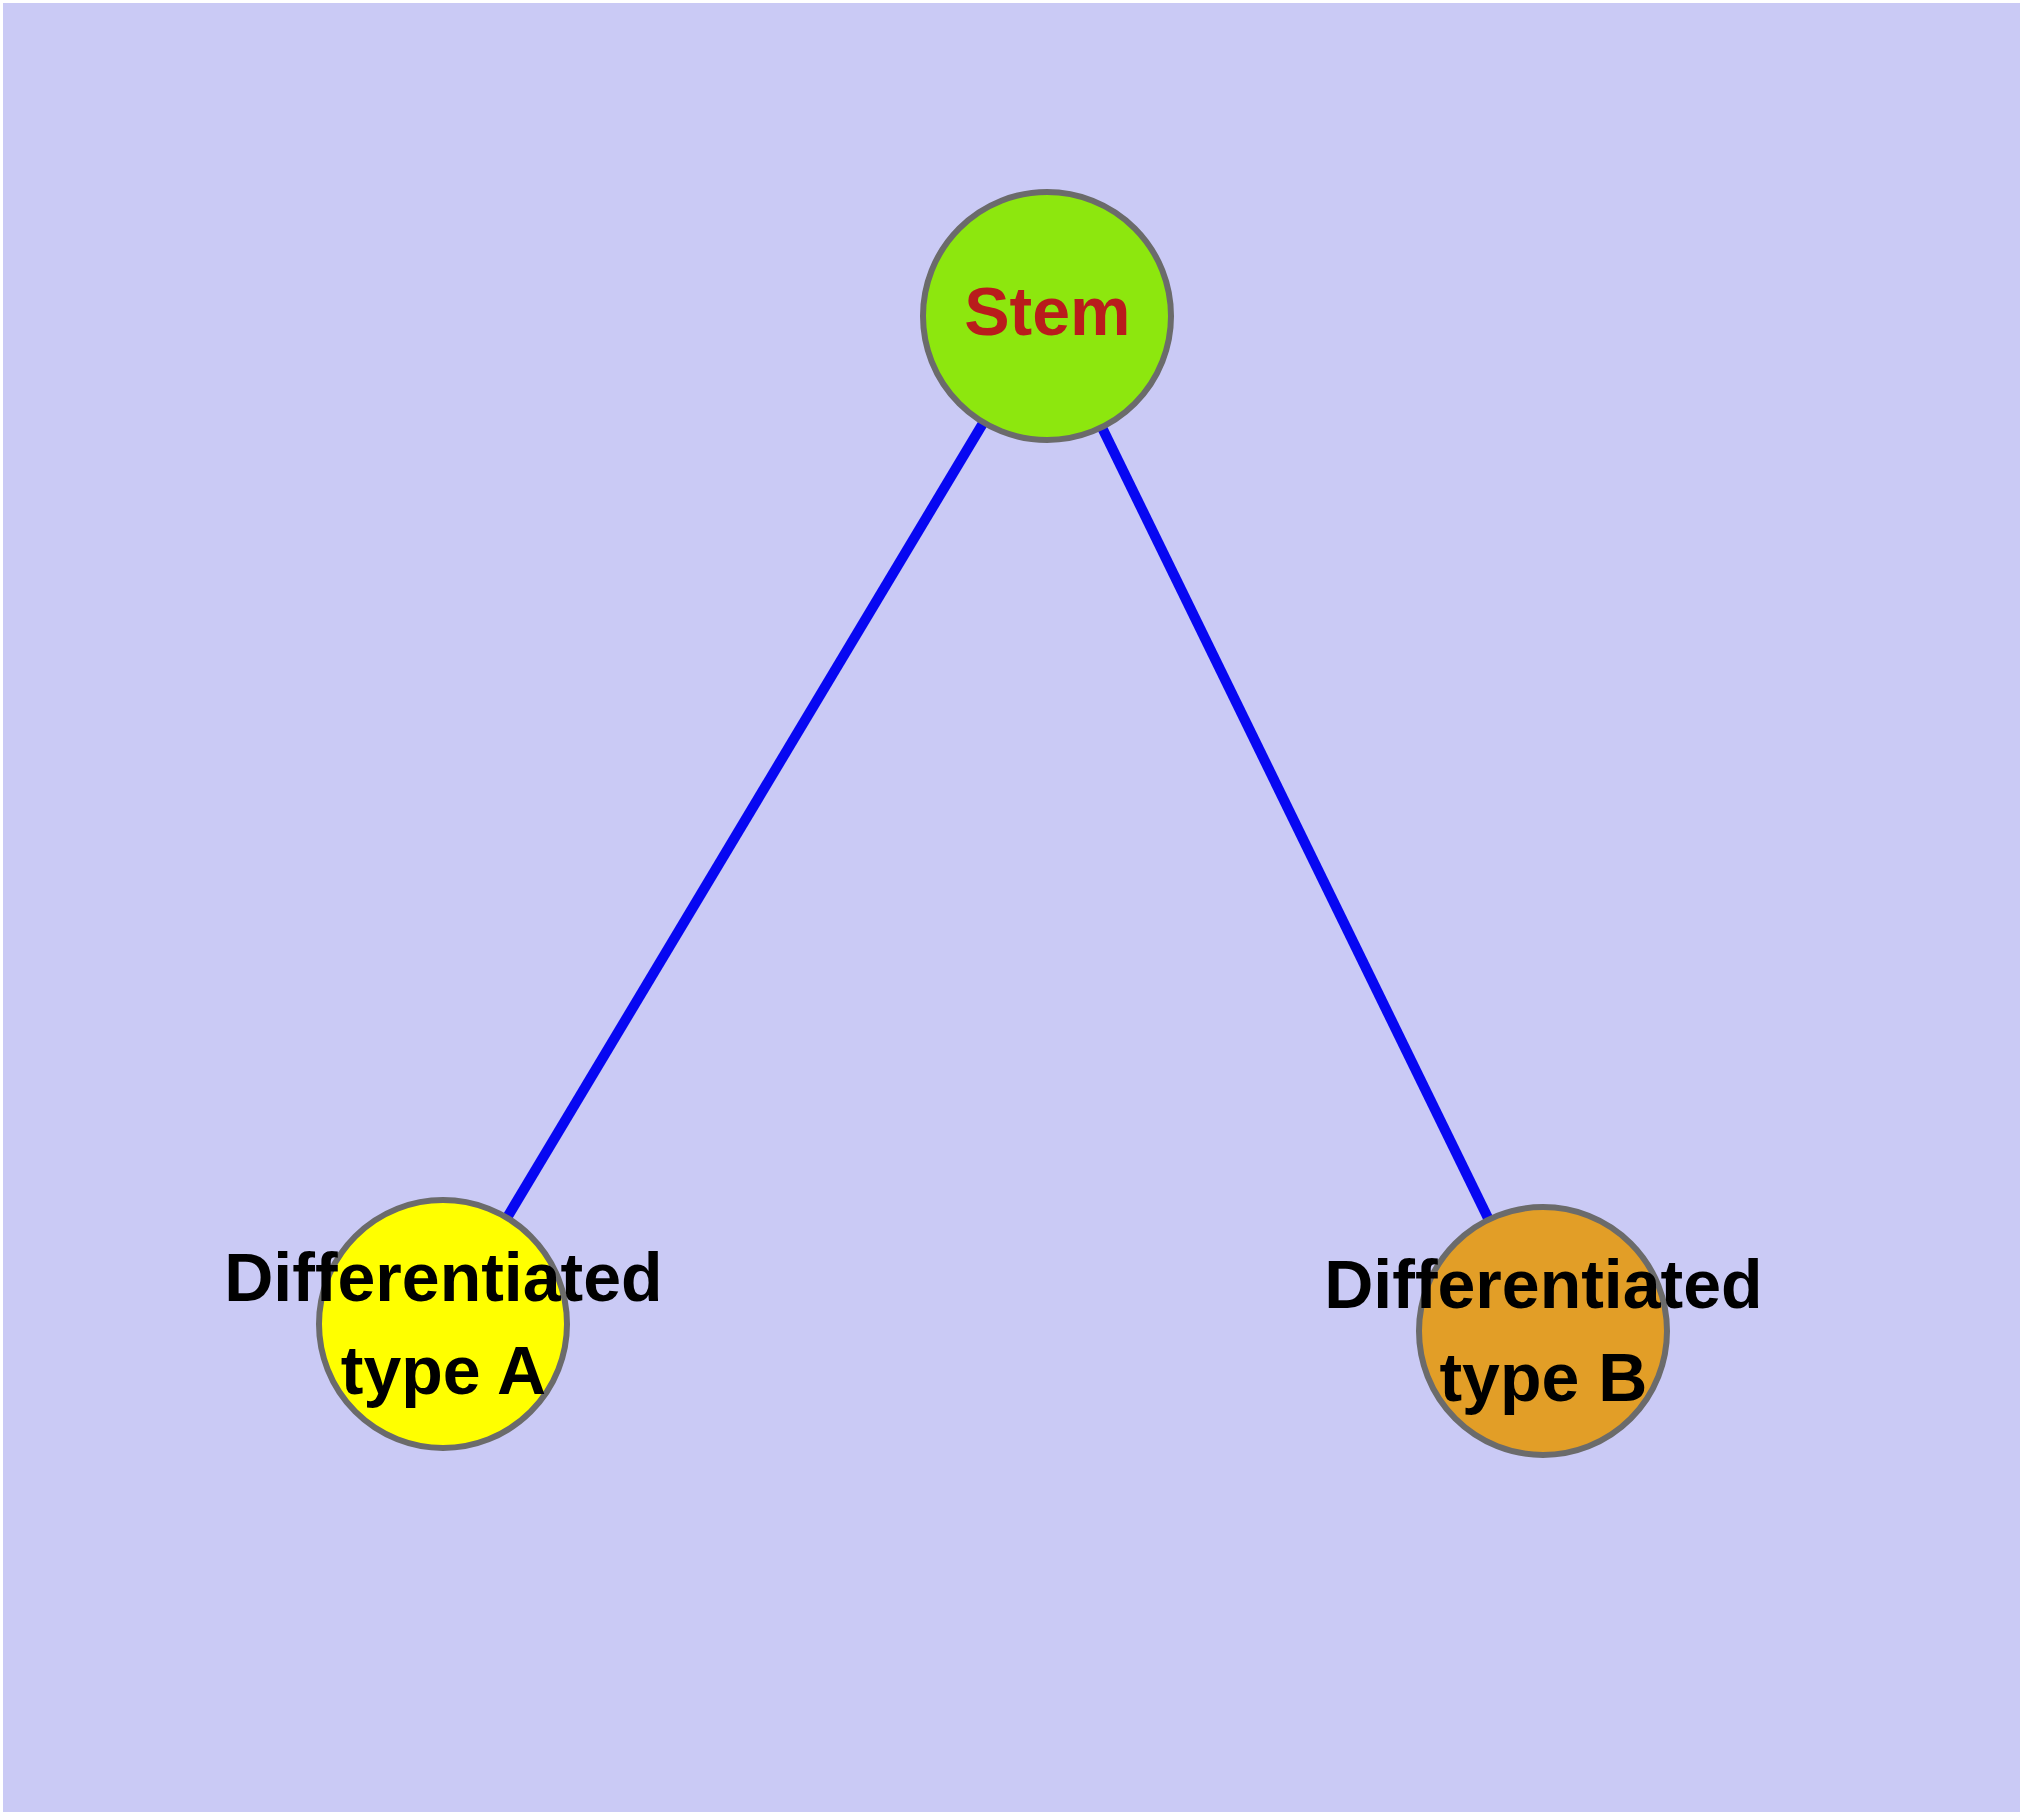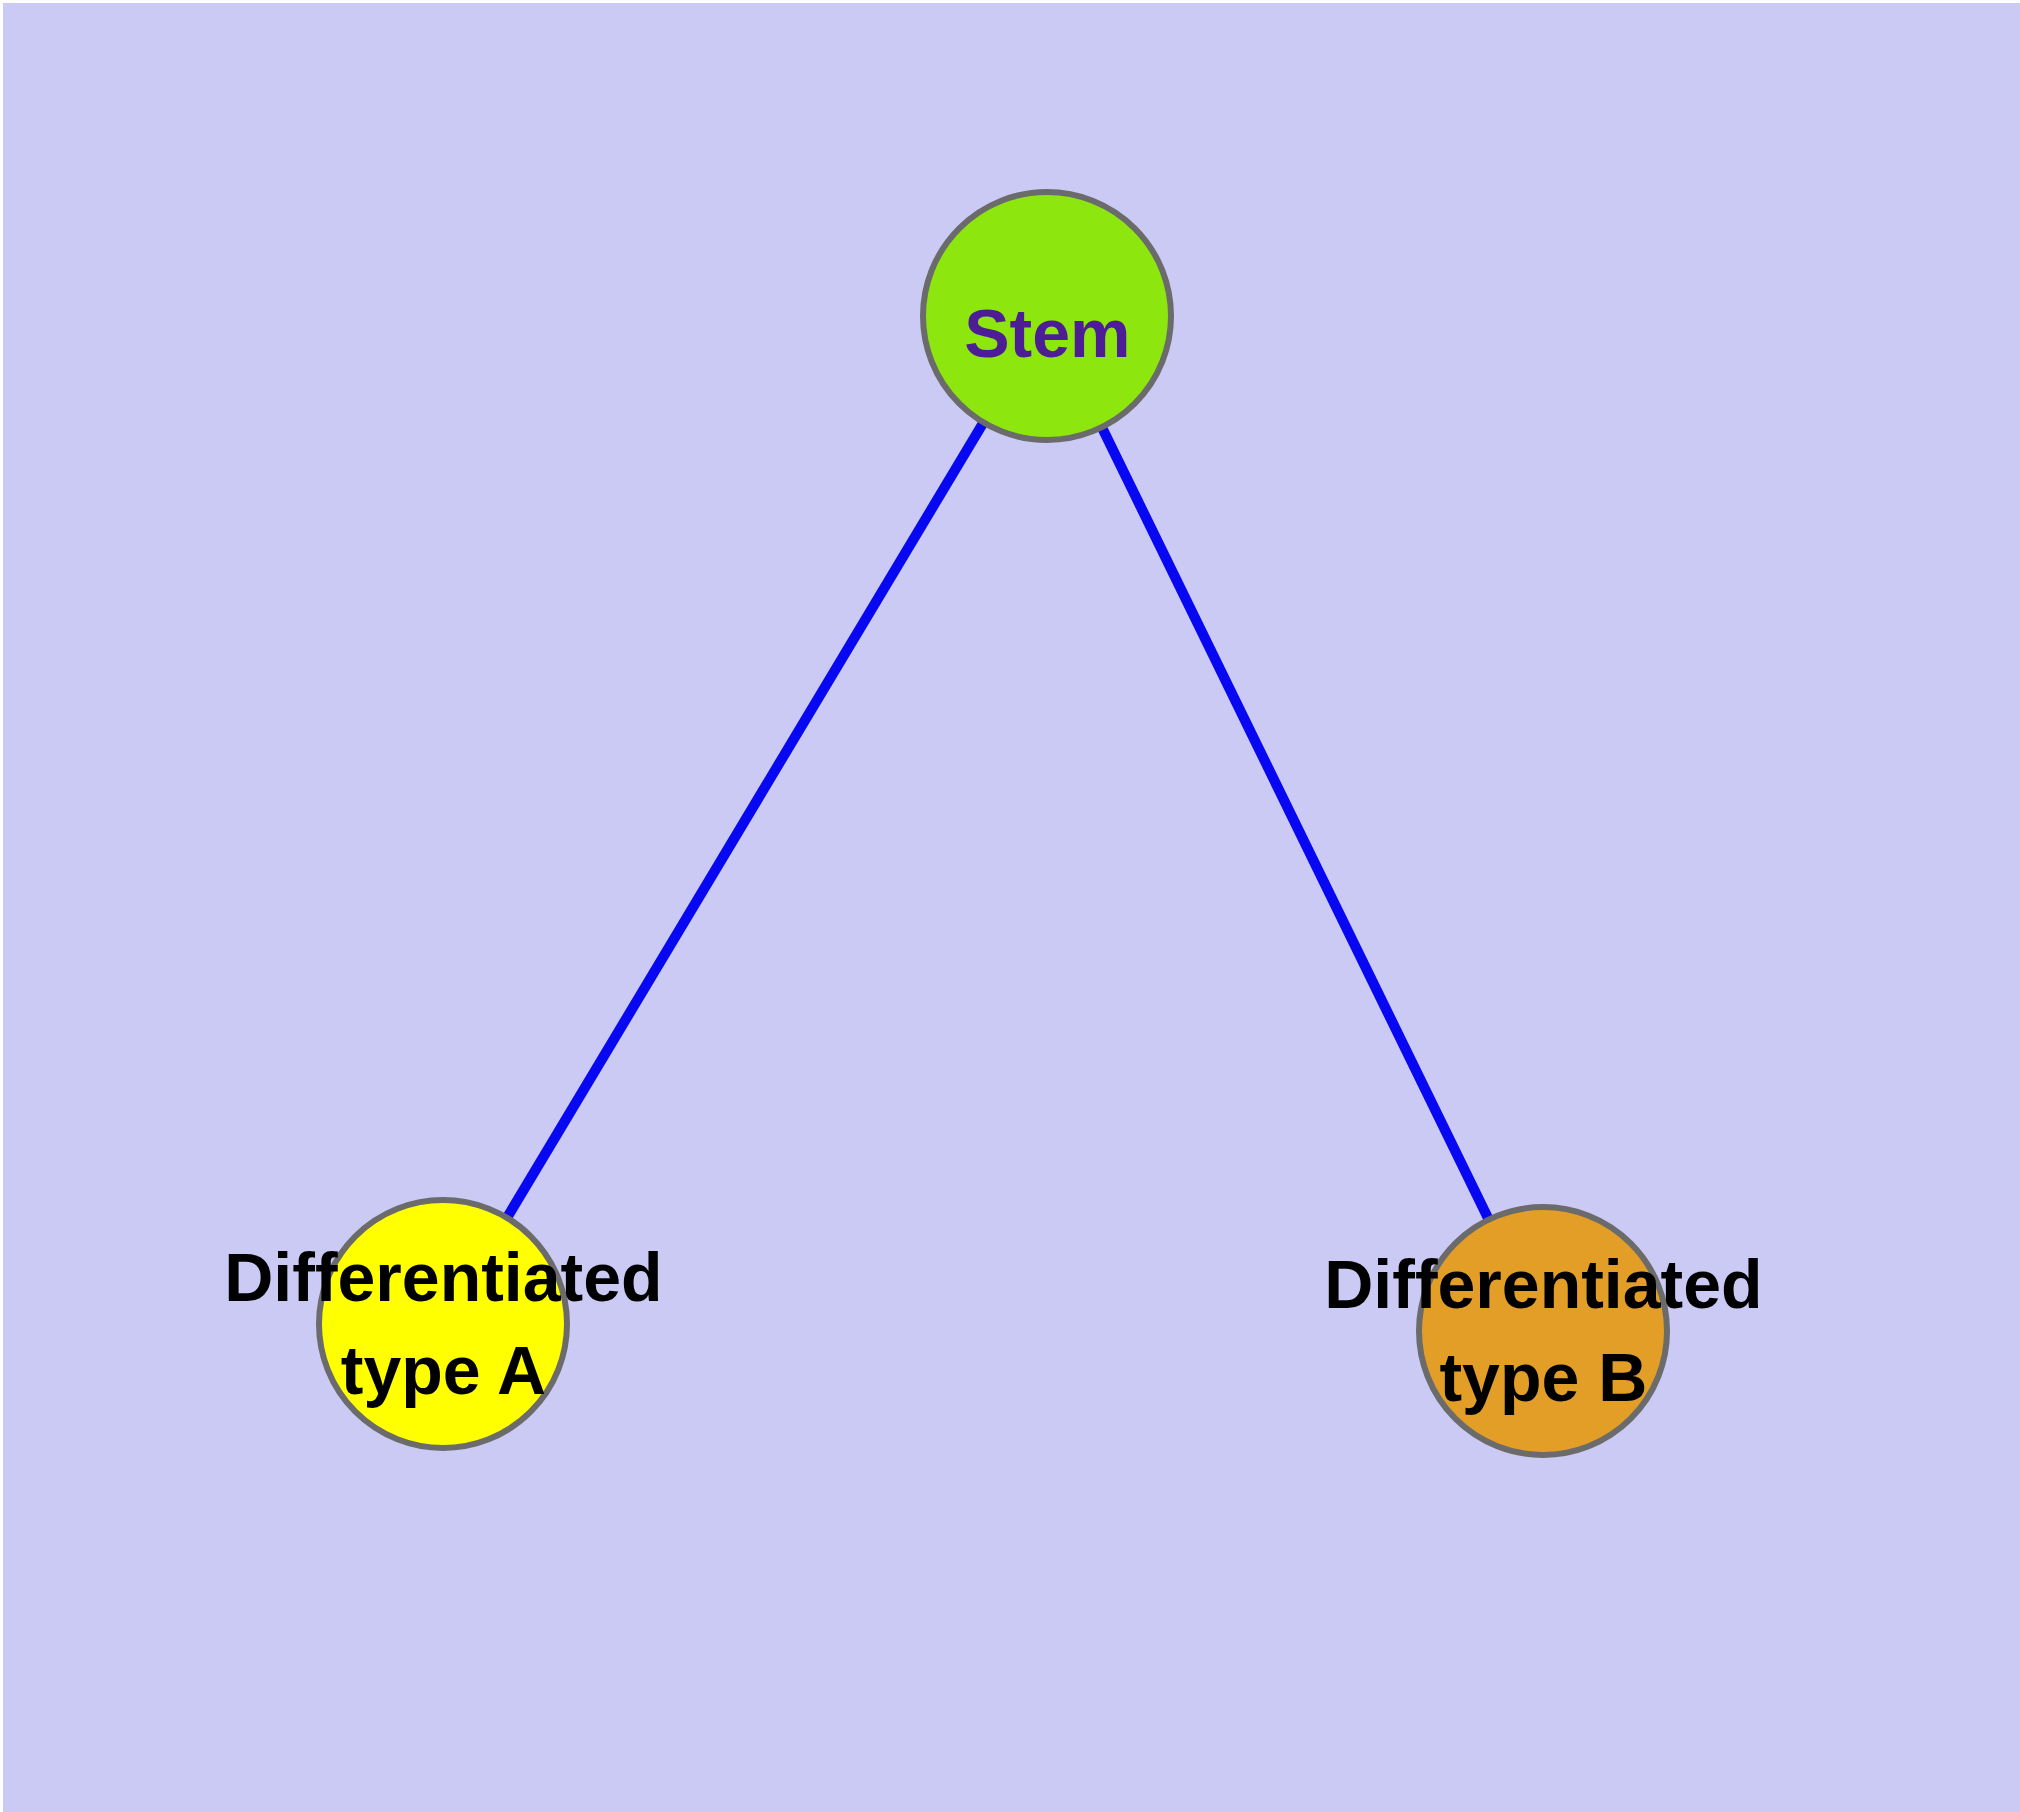--- a/index.html
+++ b/index.html
@@ -59,21 +59,21 @@
       <line x1="1232" y1="369" x2="519" y2="1559" stroke-width="12" style="stroke: rgb(7, 7, 242);"></line>
       <line x1="1232" y1="369" x2="1817" y2="1567" stroke-width="12" style="stroke: rgb(7, 7, 242);"></line>
     </svg>
 
     <div class="node" style="left: 917px; top: 186px; background-color: rgb(141, 231, 14); border-color: rgb(107, 107, 107);"></div>
 
     <div class="node" style="left: 313px; top: 1194px; background-color: rgb(255, 255, 0); border-color: rgb(107, 107, 107);"></div>
 
     <div class="node" style="left: 1413px; top: 1201px; background-color: rgb(226, 158, 39); border-color: rgb(107, 107, 107);"></div>
 
-    <div class="node-label" style="left: 1044px; top: 330px; color: #4c1d95;">Stem</div>
+    <div class="node-label" style="left: 1044px; top: 308px; color: #b91c1c;">Stem</div>
 
     <div class="node-label" style="left: 440px; top: 1321px; color: rgb(0, 0, 0);">Differentiated
 type A</div>
 
     <div class="node-label" style="left: 1540px; top: 1328px; color: rgb(0, 0, 0);">Differentiated
 type B</div>
   </div>
 </div>
 
 

